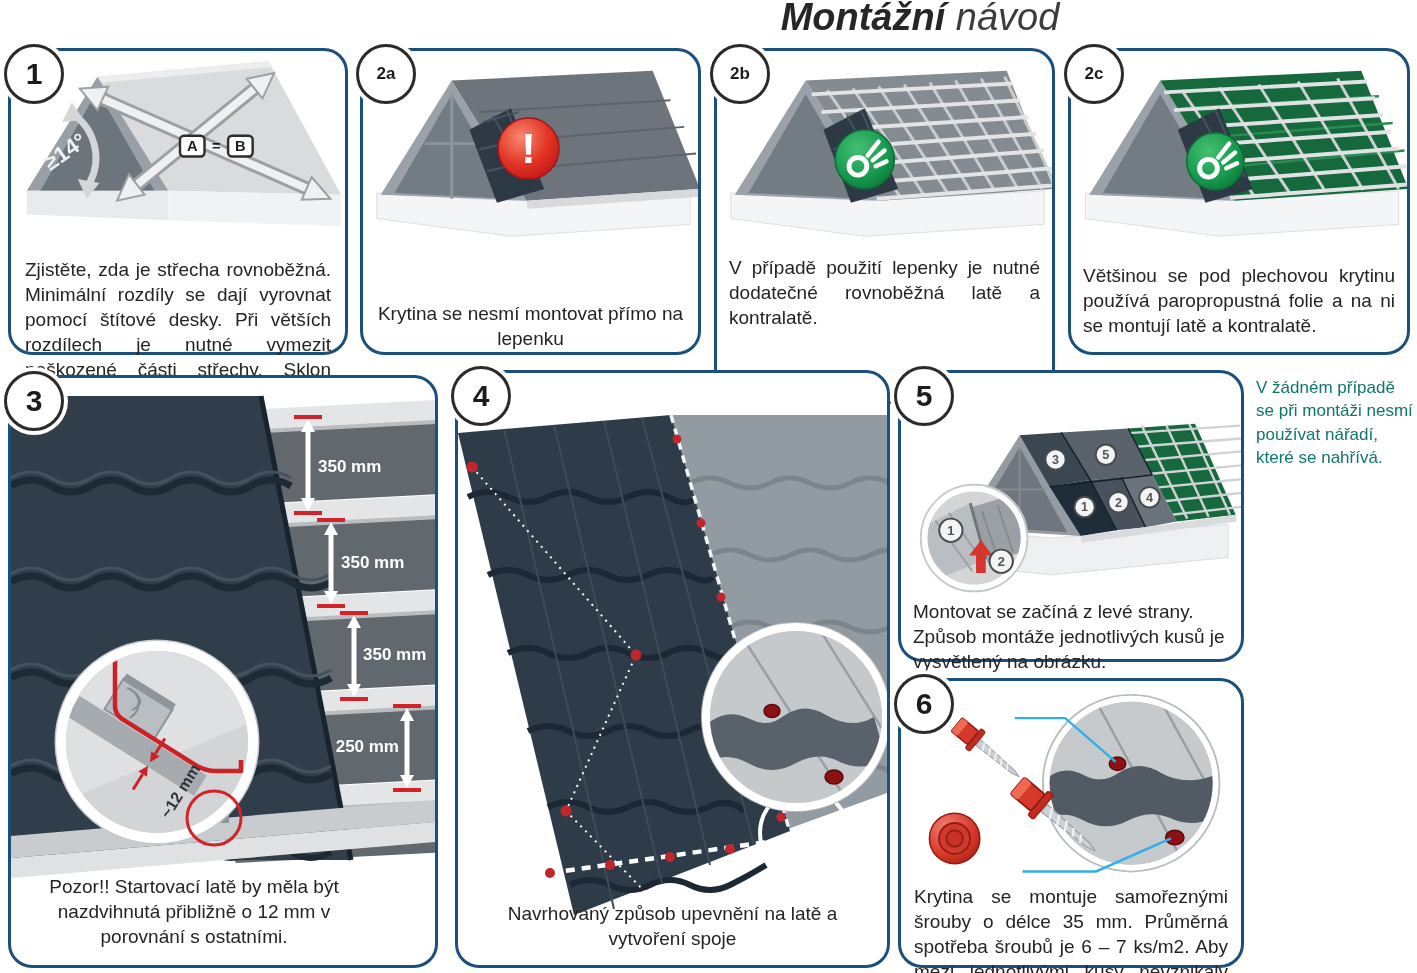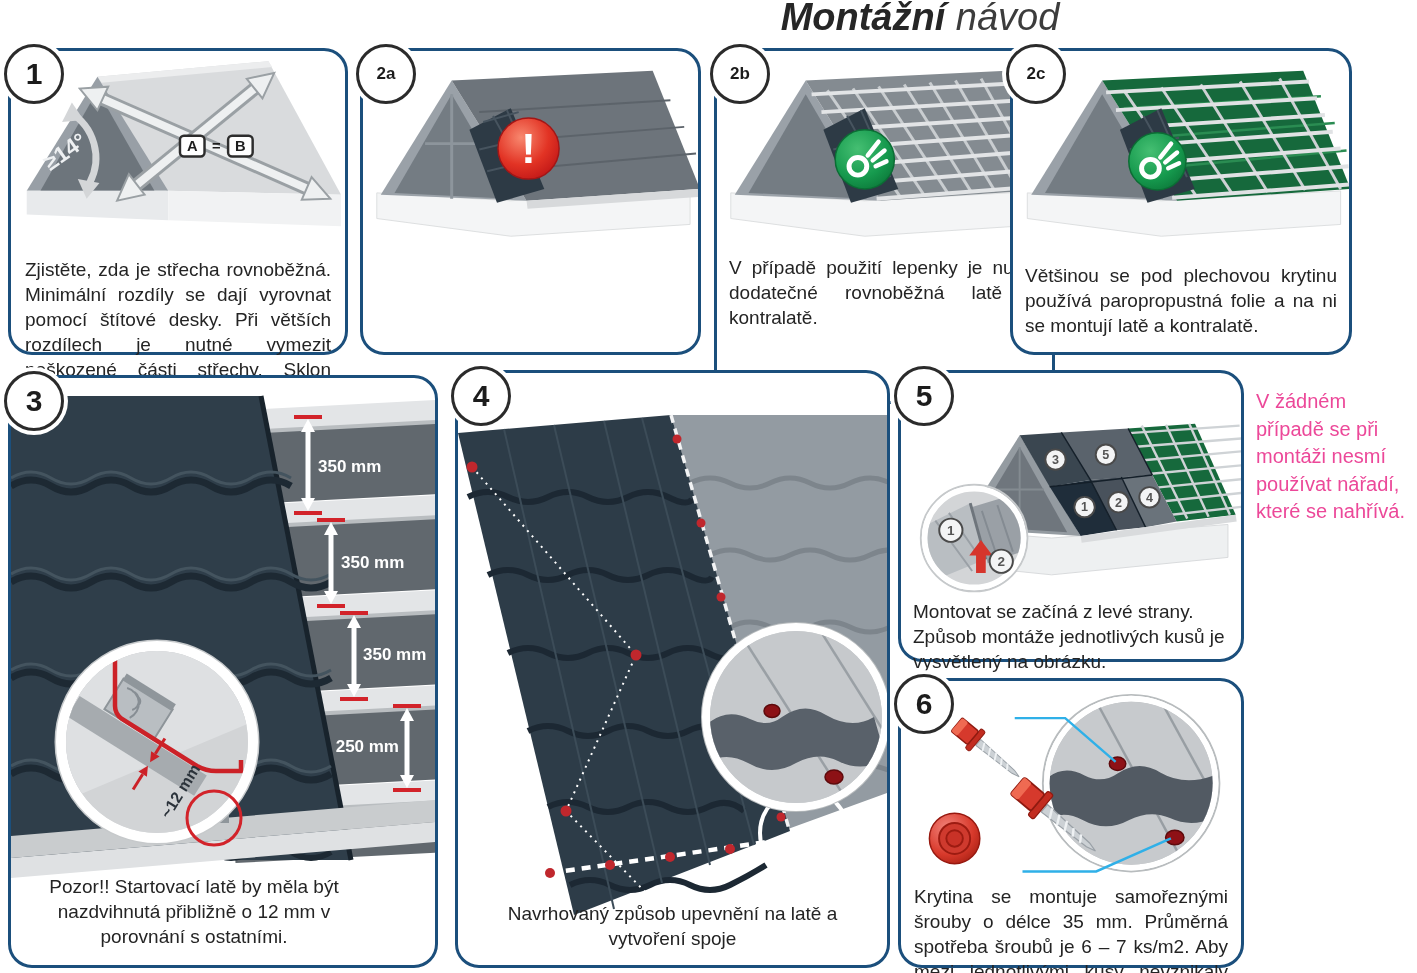--- a/index.html
+++ b/index.html
@@ -10,21 +10,21 @@
   .title .l{font-weight:300;color:#3c3c3c;}
   .panel{position:absolute;border:3.5px solid #1b4f7c;border-radius:24px;background:#fff;box-sizing:border-box;}
   .badge{position:absolute;top:-7px;left:-7px;width:54px;height:54px;border-radius:50%;
          background:#fff;border:3px solid #2b2b2b;box-shadow:0 0 0 4px #fff;z-index:6;
          display:flex;align-items:center;justify-content:center;font-weight:700;font-size:30px;color:#1c1c1c;}
   .badge.sm{font-size:17px;}
   .cap{position:absolute;font-size:19px;line-height:1.32;color:#242424;}
   .just{text-align:justify;}
   .ctr{text-align:center;}
   .illus{position:absolute;left:0;top:0;width:100%;}
-  .sidenote{position:absolute;left:1256px;top:388px;width:158px;font-size:20px;line-height:1.38;color:#ec4899;}
+  .sidenote{position:absolute;left:1256px;top:376px;width:158px;font-size:17px;line-height:1.38;color:#0f766e;}
   svg text{font-family:"Liberation Sans",sans-serif;}
 </style>
 </head>
 <body>
 
 <div id="page">
 
   <div class="title">
     <span class="b">Montážní</span>
     <span class="l">návod</span>
@@ -89,20 +89,21 @@
         <path d="M118,62 L312,50 M140,92 L326,77 M158,120 L338,104" stroke="#5c636a" stroke-width="2" fill="none"></path>
         <polygon points="166,152 342,140 343,148 167,160" fill="#d7d9db"></polygon>
         <polygon points="108,80 150,58 184,140 136,154" fill="#2d3a45"></polygon>
         <path d="M118,100 L168,88 M126,122 L176,110 M122,72 L158,62 M132,66 L162,120 M146,60 L176,128" stroke="#47545f" stroke-width="2" fill="none"></path>
       </g>
       <g>
         <circle cx="168" cy="99" r="31" fill="url(#gradRed)" stroke="#a31616" stroke-width="1.5"></circle>
         <text x="168" y="114" text-anchor="middle" font-size="44" font-weight="700" fill="#ffffff">!</text>
       </g>
     </svg>
+    <div class="cap ctr" style="left:14px;right:14px;top:250px;">Krytina se nesmí montovat přímo na lepenku</div>
   </div>
 
   <div class="panel" style="left:714px;top:48px;width:341px;height:356px;">
     <div class="badge sm">2b</div>
     <svg class="illus" viewBox="0 0 340 205" style="height:202px;">
       <defs>
         <radialGradient id="gradGreen" cx="38%" cy="32%" r="75%">
           <stop offset="0%" stop-color="#45bf72"></stop>
             <stop offset="65%" stop-color="#169a4e"></stop>
             <stop offset="100%" stop-color="#0d7a3b"></stop>
@@ -141,21 +142,21 @@
         <g stroke="#ffffff" stroke-width="4.5" stroke-linecap="round">
           <line x1="153" y1="106" x2="164" y2="92"></line>
           <line x1="158" y1="111" x2="170" y2="101"></line>
           <line x1="161" y1="117" x2="172" y2="112"></line>
         </g>
       </g>
     </svg>
     <div class="cap just" style="left:12px;right:12px;top:204px;">V případě použití lepenky je nutné dodatečné rovnoběžná latě a kontralatě.</div>
   </div>
 
-  <div class="panel" style="left:1010px;top:48px;width:342px;height:307px;">
+  <div class="panel" style="left:1068px;top:48px;width:342px;height:307px;">
     <div class="badge sm">2c</div>
     <svg class="illus" viewBox="0 0 340 205" style="height:202px;">
       <g>
         <polygon points="14,144 150,152 332,142 332,176 150,188 14,170" fill="#f4f5f6" stroke="#dcdee0" stroke-width="1"></polygon>
         <polygon points="18,146 90,30 166,152" fill="#9aa1a8"></polygon>
         <polygon points="32,144 90,44 152,150" fill="#747c83"></polygon>
         <polygon points="90,30 294,20 342,140 166,152" fill="#16693c"></polygon>
         <path d="M112,58 L312,46 M134,88 L326,73 M155,118 L338,101" stroke="#2a8c52" stroke-width="2.5" fill="none"></path>
         <g stroke="#cdd1d4" stroke-width="3">
           <line x1="112" y1="40" x2="186" y2="148"></line>

